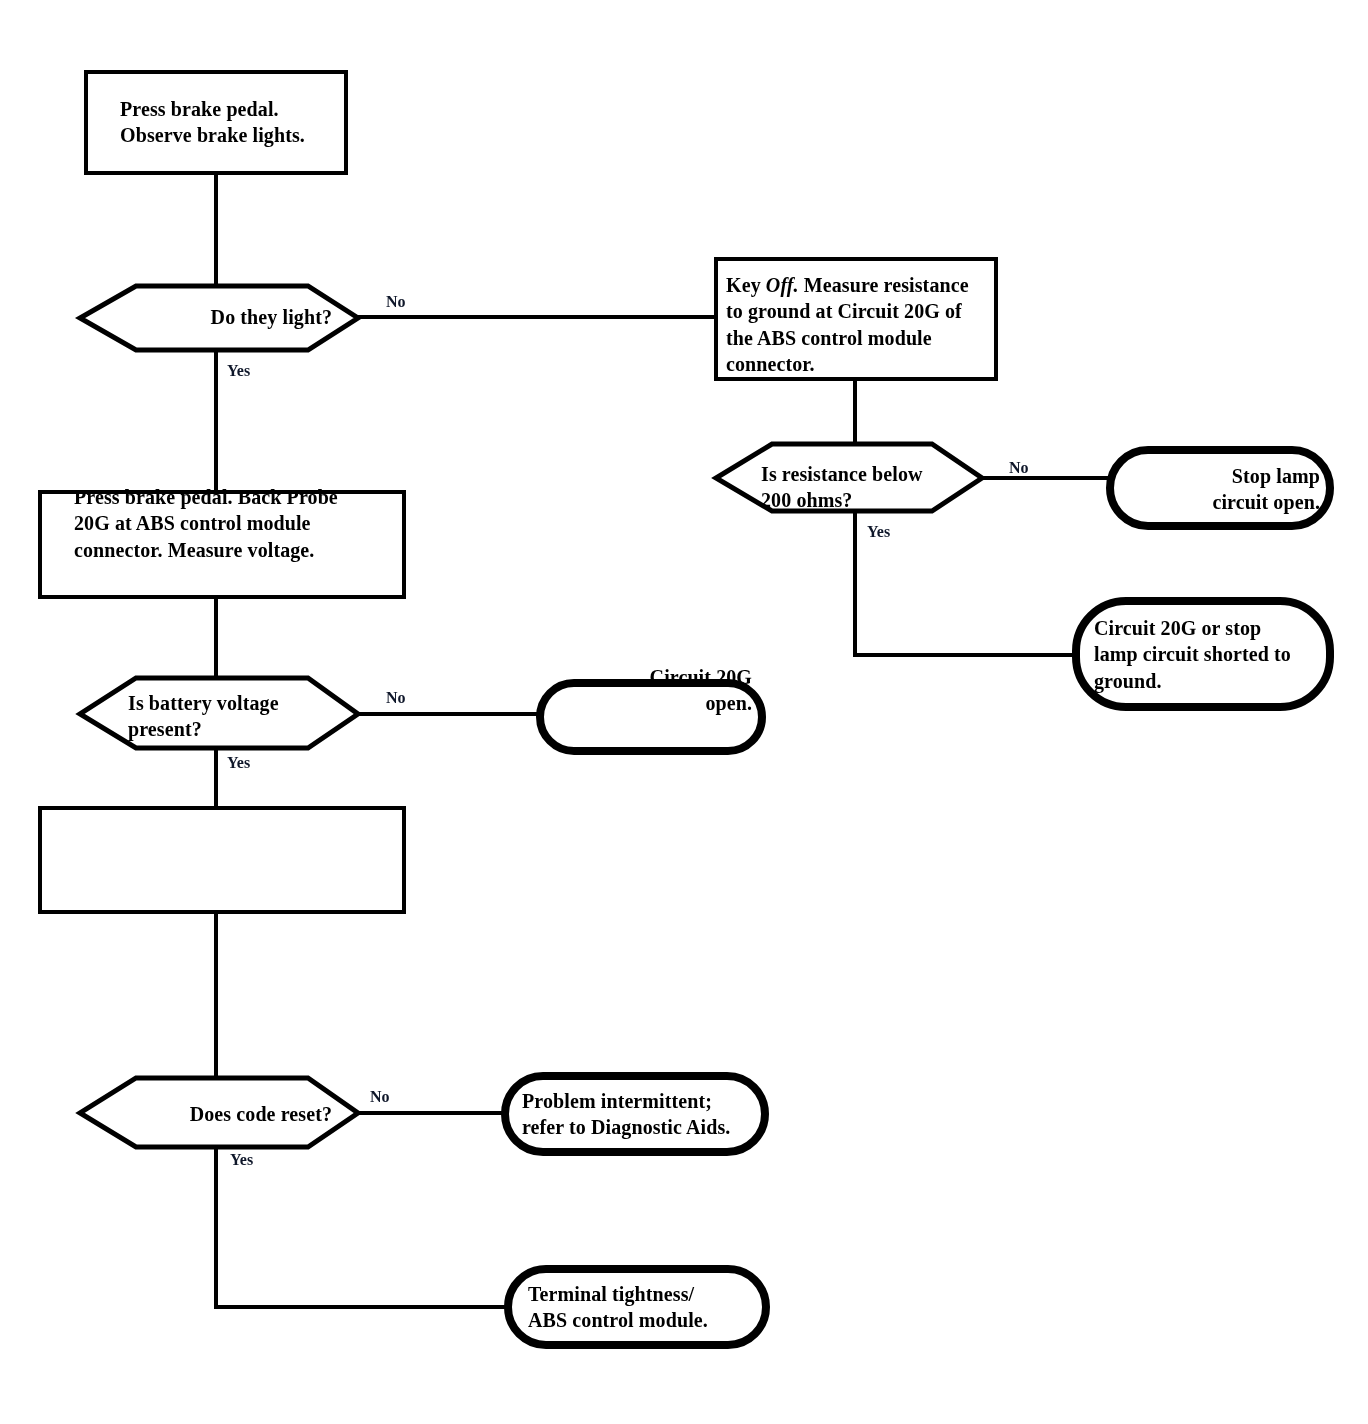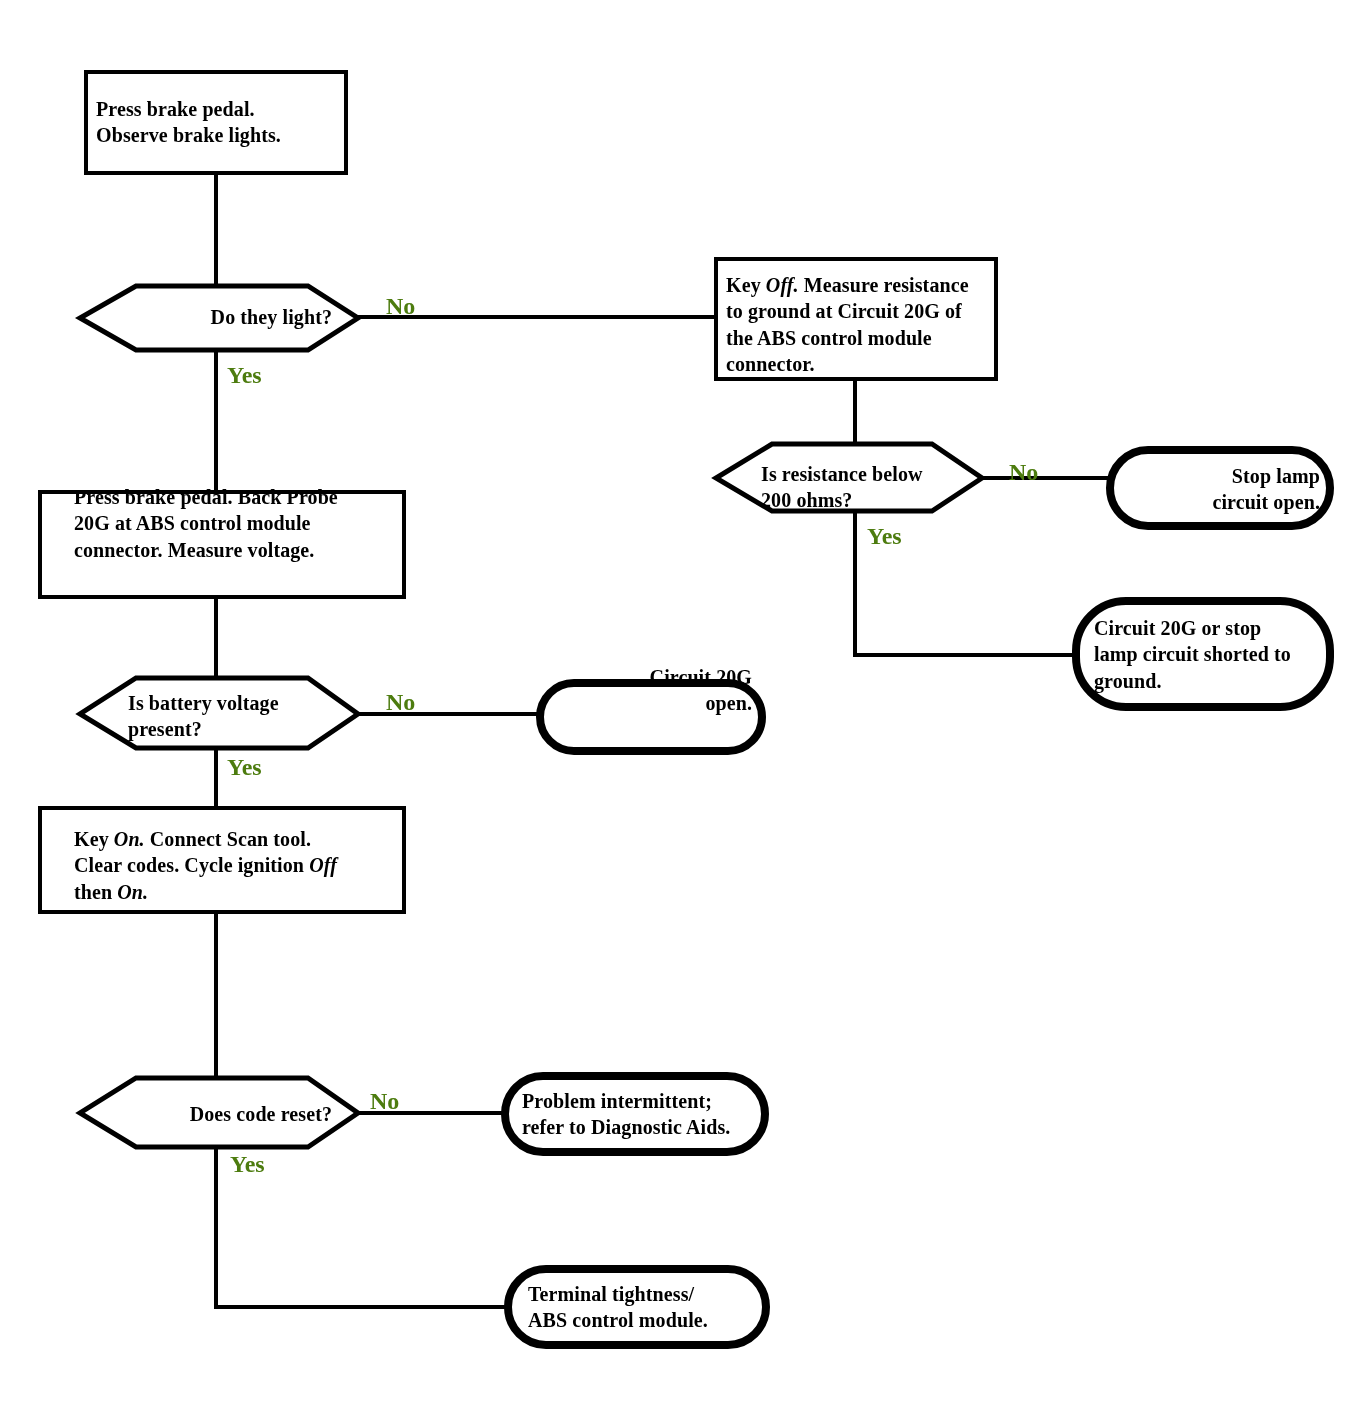--- a/index.html
+++ b/index.html
@@ -33,24 +33,24 @@
     letter-spacing: 0.1px;
   }
   .node-text.center {
     text-align: right;
   }
   .node-text.left {
     text-align: left;
   }
   .branch-label {
     position: absolute;
-    color: #4d7c0f;
+    color: #0f172a;
     font-family: "Liberation Serif", "DejaVu Serif", serif;
     font-weight: bold;
-    font-size: 24px;
+    font-size: 16px;
     line-height: 1;
   }
 </style>
 </head>
 <body>
 
 <div id="page">
 
   <svg id="flow-svg" viewBox="0 0 1368 1424">
     <g fill="#ffffff" stroke="#000000" stroke-linejoin="miter">
@@ -103,21 +103,21 @@
       <rect x="40" y="808" width="364" height="104" stroke-width="4"></rect>
 
       <polygon points="136,1078 308,1078 358,1113 308,1147 136,1147 80,1113" stroke-width="5"></polygon>
 
       <rect x="505" y="1076" width="260" height="76" rx="38" ry="38" stroke-width="8"></rect>
 
       <rect x="508" y="1269" width="258" height="76" rx="38" ry="38" stroke-width="8"></rect>
     </g>
   </svg>
 
-  <div class="node-text left" style="left:96px; top:96px; width:236px;">Press brake pedal.
+  <div class="node-text left" style="left:120px; top:96px; width:236px;">Press brake pedal.
 Observe brake lights.</div>
 
   <div class="node-text center" style="left:112px; top:304px; width:220px;">Do they light?</div>
 
   <div class="node-text left" style="left:726px; top:272px; width:270px;">Key <i>Off.</i> Measure resistance
 to ground at Circuit 20G of
 the ABS control module
 connector.</div>
 
   <div class="node-text left" style="left:761px; top:461px; width:210px;">Is resistance below
@@ -133,23 +133,20 @@
   <div class="node-text left" style="left:74px; top:484px; width:324px;">Press brake pedal. Back Probe
 20G at ABS control module
 connector. Measure voltage.</div>
 
   <div class="node-text left" style="left:128px; top:690px; width:200px;">Is battery voltage
 present?</div>
 
   <div class="node-text center" style="left:550px; top:664px; width:202px;">Circuit 20G
 open.</div>
 
-  <div class="node-text left" style="left:74px; top:826px; width:326px;">Key <i>On.</i> Connect Scan tool.
-Clear codes. Cycle ignition <i>Off</i>
-then <i>On.</i></div>
 
   <div class="node-text center" style="left:112px; top:1101px; width:220px;">Does code reset?</div>
 
   <div class="node-text left" style="left:528px; top:1281px; width:236px;">Terminal tightness/
 ABS control module.</div>
 
   <div class="node-text left" style="left:522px; top:1088px; width:240px;">Problem intermittent;
 refer to Diagnostic Aids.</div>
 
   <div class="branch-label" style="left:386px; top:294px;">No</div>

